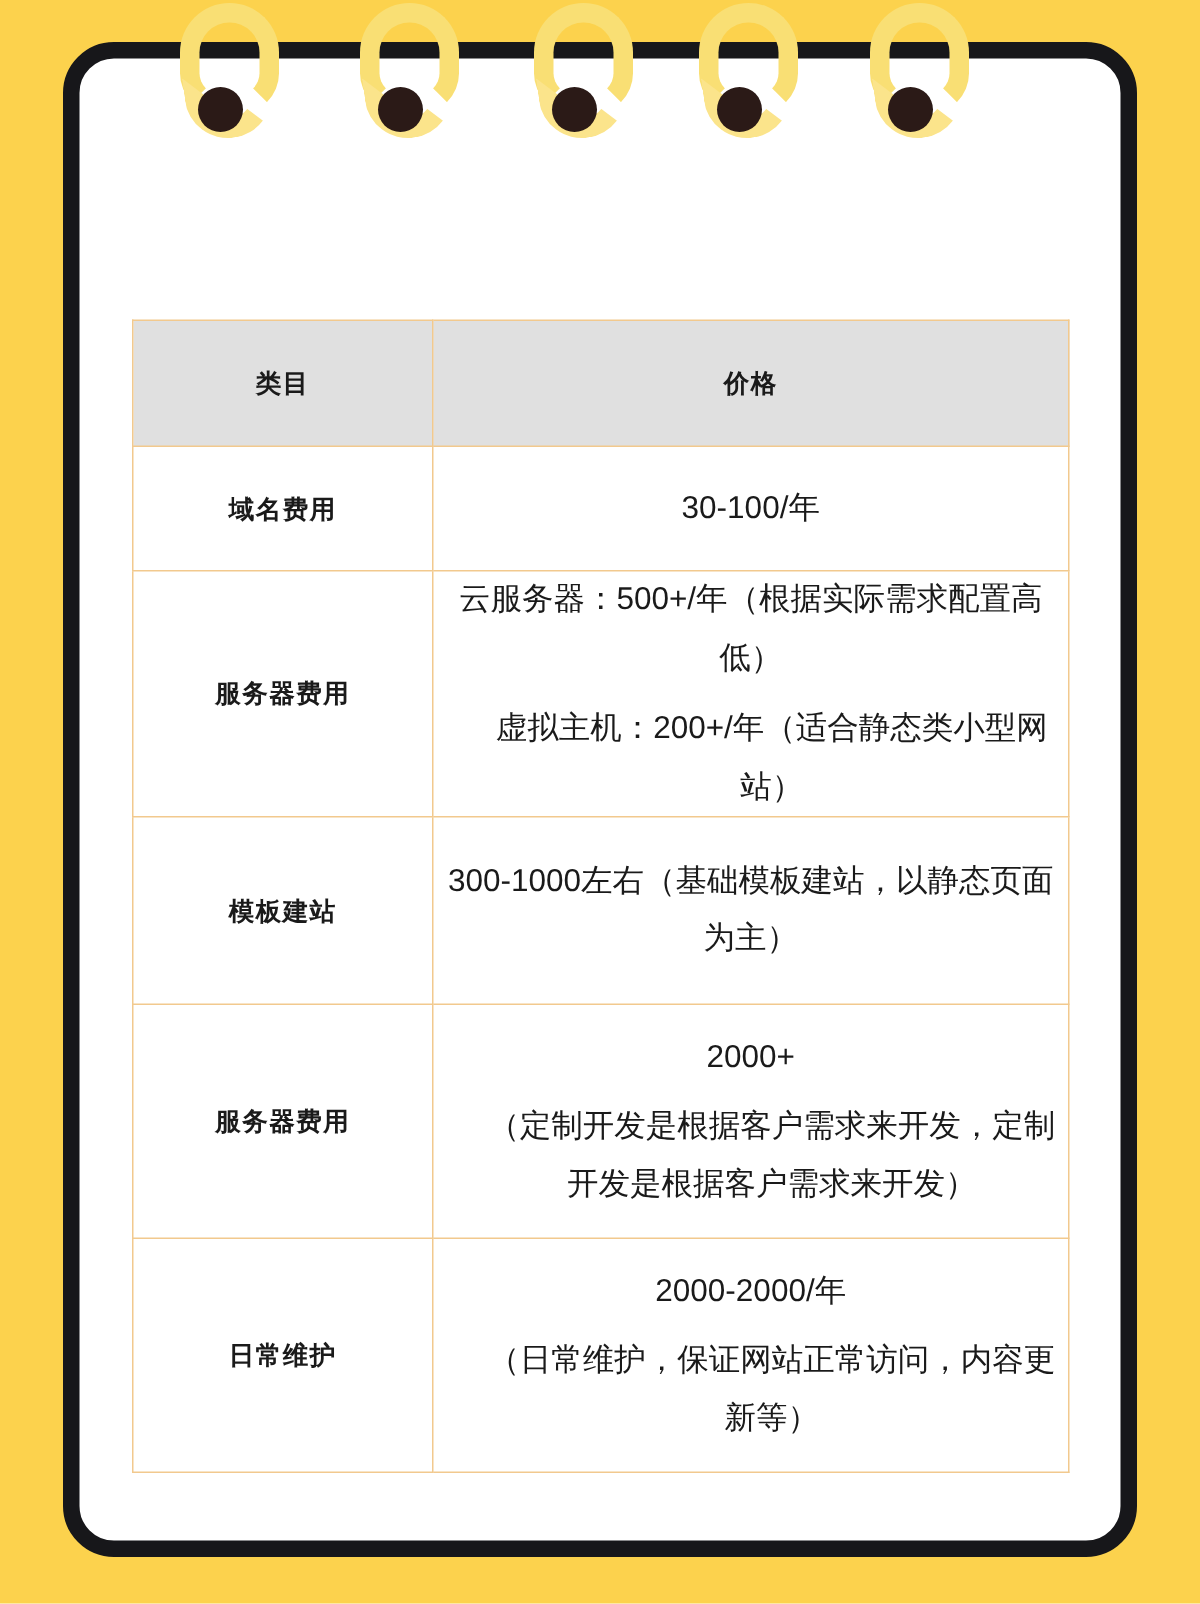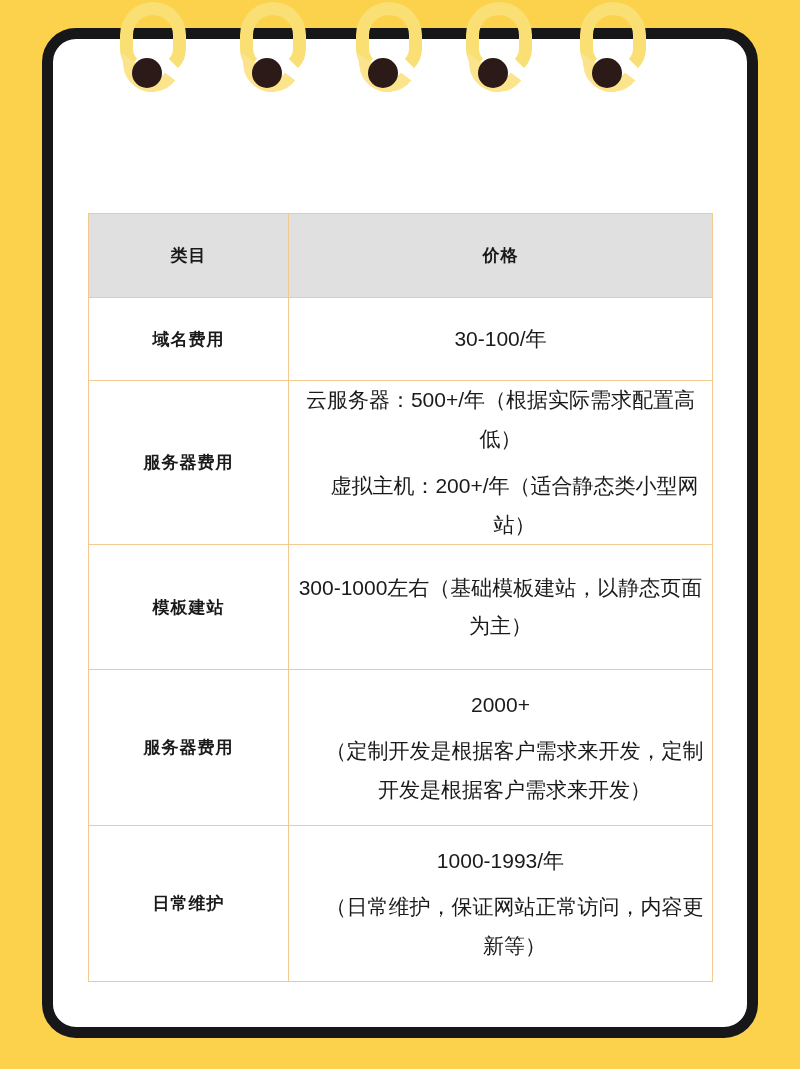--- a/index.html
+++ b/index.html
@@ -224,20 +224,20 @@
       <tr class="r-custom">
         <td class="cell-label">服务器费用</td>
         <td class="cell-value">
           <span class="line">2000+</span>
           <span class="line">（定制开发是根据客户需求来开发，定制开发是根据客户需求来开发）</span>
         </td>
       </tr>
       <tr class="r-maintain">
         <td class="cell-label">日常维护</td>
         <td class="cell-value">
-          <span class="line">1000-1993/年</span>
+          <span class="line">2000-2000/年</span>
           <span class="line">（日常维护，保证网站正常访问，内容更新等）</span>
         </td>
       </tr>
     </tbody>
   </table>
 
 </div>
 
 </body></html>

